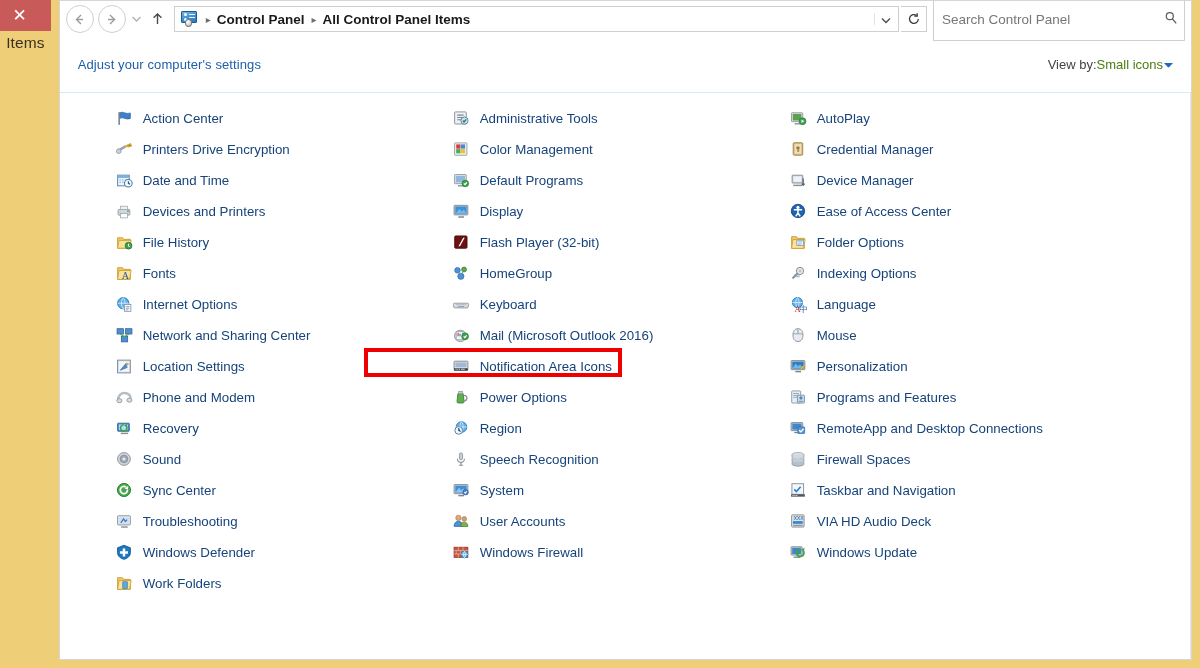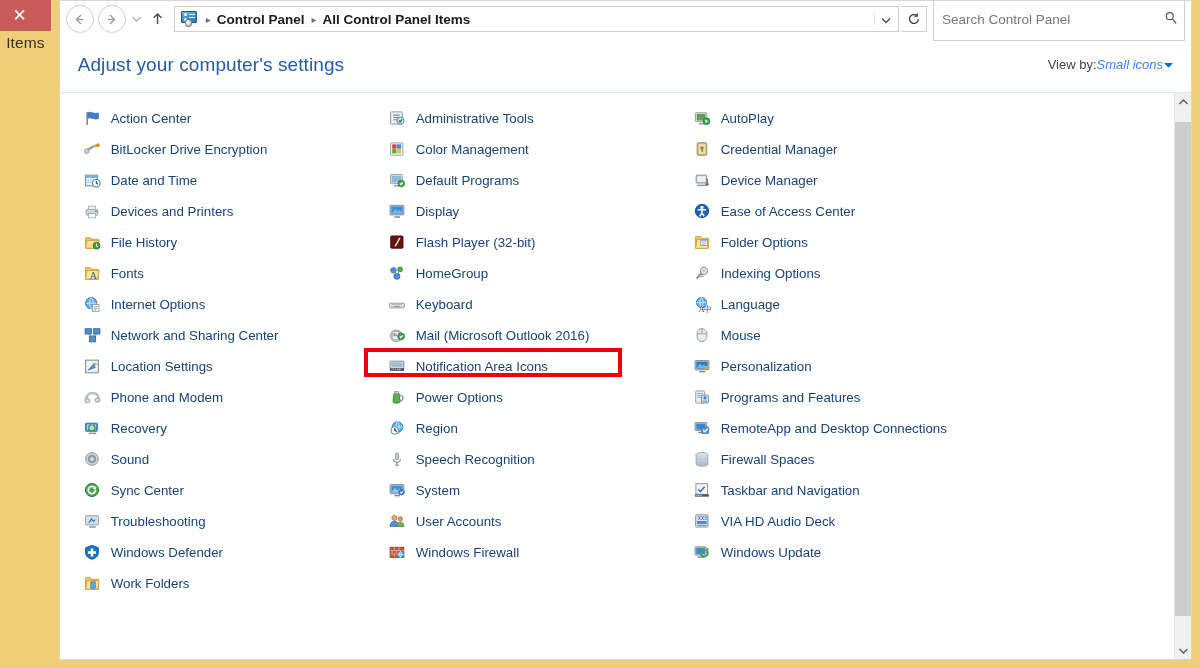--- a/index.html
+++ b/index.html
@@ -164,41 +164,41 @@
 
   
   #headerband {
     flex: 0 0 56px;
     position: relative;
     padding: 0 18px;
     display: flex; align-items: center; justify-content: space-between;
     border-bottom: 1px solid #d9e8f5;
   }
   #page-title {
-    font-size: 19px; color: #1f5ea8; font-weight: normal;
+    font-size: 13px; color: #1f5ea8; font-weight: normal;
     letter-spacing: .1px;
   }
   #viewby { display: flex; align-items: center; }
   #viewby-label { font-size: 13px; color: #444; }
-  #viewby-value { font-size: 13px; color: #3b82f6; font-style: italic; }
+  #viewby-value { font-size: 13px; color: #4d7c0f; }
   #viewby-caret { font-size: 8px; color: #1a6bbd; margin-left: 1px; }
 
   
   #listarea {
     flex: 1 1 auto;
     position: relative;
     display: flex;
     overflow: hidden;
   }
   #columns {
     flex: 1 1 auto;
     display: flex;
     padding: 10px 0 0 24px;
   }
-  .col { width: 305px; flex: 0 0 auto; }
+  .col { width: 305px; flex: 0 0 auto; margin-left: 32px; }
   .col.c3 { width: 400px; }
   .cp-item {
     height: 31px;
     display: flex; align-items: center;
     gap: 9px;
     position: relative;
   }
   .cp-item .label {
     font-size: 13.3px;
     color: #16437a;
@@ -360,21 +360,21 @@
               <span class="label">Action Center</span>
             </div>
             <div class="cp-item">
               <span class="ico">
                 <svg width="17" height="17" viewBox="0 0 16 16">
                   <path d="M2 9 L9 5" stroke="#9aa4ad" stroke-width="2.4"></path>
                   <circle cx="2.6" cy="9.6" r="2.2" fill="#c9d0d6" stroke="#8a939b" stroke-width=".7"></circle>
                   <path d="M9 5 L13.5 3 L14.5 5 M11.2 4.2 L12 6" stroke="#d9a62a" stroke-width="1.7"></path>
                 </svg>
               </span>
-              <span class="label">BitLocker Drive Encryption</span>
+              <span class="label">Printers Drive Encryption</span>
             </div>
             <div class="cp-item">
               <span class="ico">
                 <svg width="17" height="17" viewBox="0 0 16 16">
                   <rect x="1.5" y="3" width="11" height="10" fill="#eef5fb" stroke="#5b8fbe" stroke-width="1"></rect>
                   <rect x="1.5" y="3" width="11" height="2.6" fill="#7fb2da"></rect>
                   <path d="M3.3 7.5h1.2M5.8 7.5h1.2M8.3 7.5h1.2M3.3 9.6h1.2M5.8 9.6h1.2" stroke="#6e9cc4" stroke-width="1"></path>
                   <circle cx="11.6" cy="10.6" r="3.6" fill="#f7fbfe" stroke="#4a7ca8" stroke-width="1"></circle>
                   <path d="M11.6 8.6 L11.6 10.7 L13.1 11.6" stroke="#2c5f8c" stroke-width="1"></path>
                 </svg>

